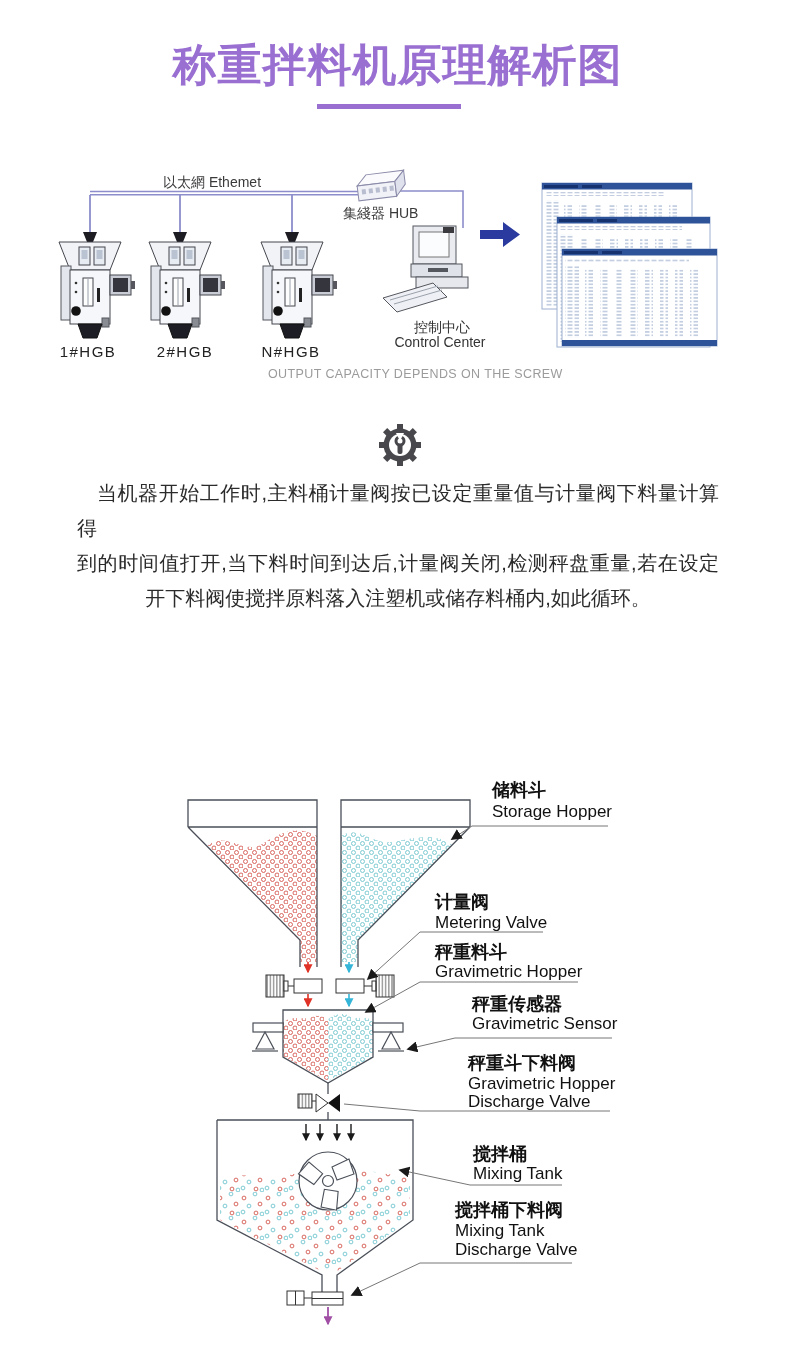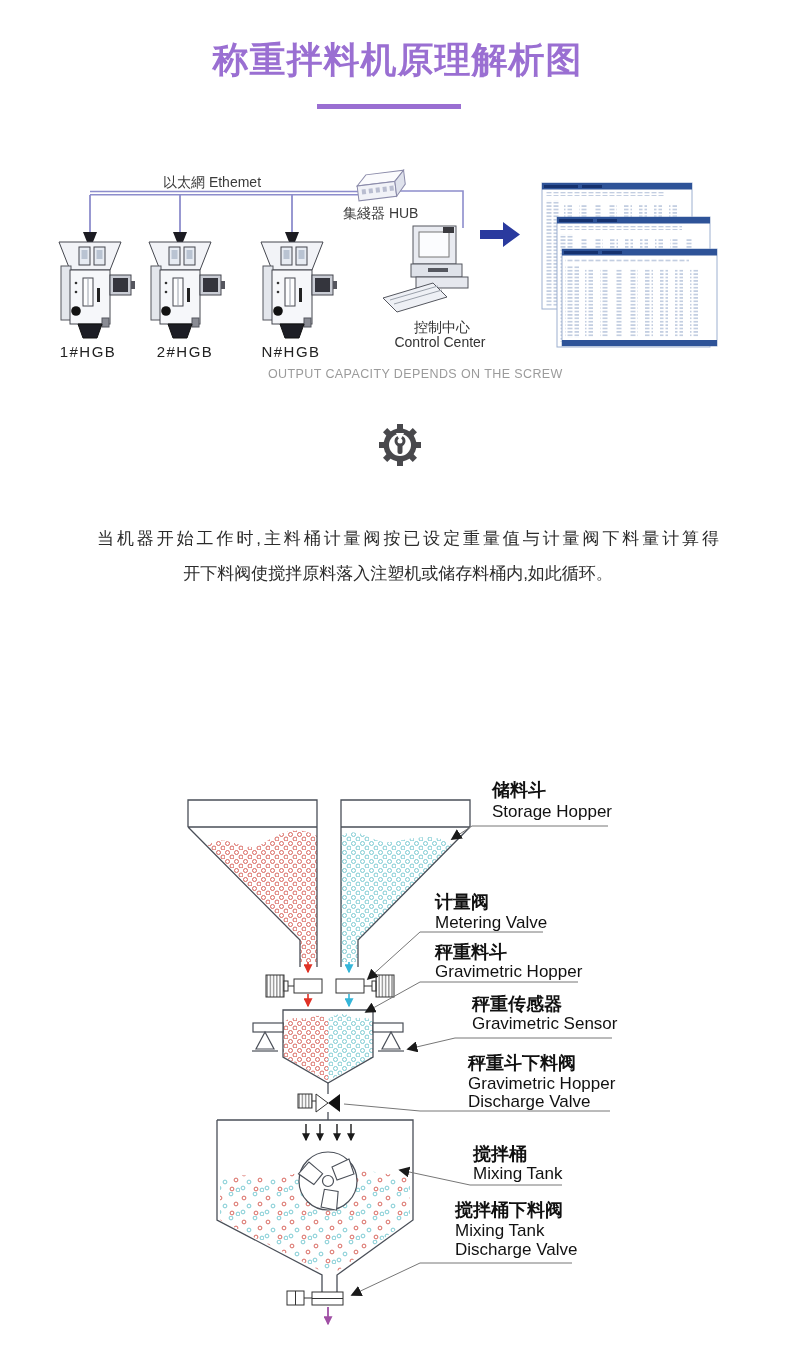--- a/index.html
+++ b/index.html
@@ -1,24 +1,24 @@
 <!DOCTYPE html>
 <html><head>
 <meta charset="utf-8">
 <style>
   html,body{margin:0;padding:0;background:#fff;}
   .page{position:relative;width:795px;height:1368px;background:#fff;overflow:hidden;
         font-family:"Liberation Sans",sans-serif;}
   .title{position:absolute;left:0;top:36px;width:100%;text-align:center;
-         font-size:36px;font-weight:bold;color:#9a6fd2;letter-spacing:1px;}
+         font-size:44px;font-weight:bold;color:#9a6fd2;letter-spacing:1px;}
   .title-underline{position:absolute;left:317px;top:104px;width:144px;height:5px;background:#9a6fd2;}
   .net-svg{position:absolute;left:0;top:150px;}
   .gear-svg{position:absolute;left:378px;top:421px;}
-  .desc{position:absolute;left:77px;top:521px;width:642px;color:#2b2b2b;
-        font-size:17px;line-height:35px;}
+  .desc{position:absolute;left:77px;top:476px;width:642px;color:#2b2b2b;
+        font-size:20px;line-height:35px;}
   .dline{text-align:justify;text-align-last:justify;}
   .dline.first{text-indent:20px;}
   .dline.last{text-align:right;text-align-last:center;}
   .schem-svg{position:absolute;left:0;top:760px;}
   svg text{font-family:"Liberation Sans",sans-serif;}
   .cnl{font-size:18px;font-weight:700;fill:#111;}
   .enl{font-size:17px;fill:#111;}
   .net-s{font-size:14px;fill:#3a3a3a;}
   .net-m{font-size:15px;fill:#222;letter-spacing:1.5px;}
   .net-cap{font-size:12.5px;fill:#9b9b9b;letter-spacing:0.4px;}
@@ -175,20 +175,21 @@
       <circle cx="22" cy="24" r="16.5"></circle>
       <circle cx="22" cy="24" r="11" fill="#fff"></circle>
       <circle cx="22" cy="20" r="4" fill="none" stroke="#48484c" stroke-width="3"></circle>
       <polygon points="18,12 26,12 22,20" fill="#fff"></polygon>
       <rect x="19.5" y="23" width="5" height="10" rx="2"></rect>
     </g>
   </svg>
 
   <div class="desc">
     <div class="dline first">当机器开始工作时,主料桶计量阀按已设定重量值与计量阀下料量计算得</div>
+    <div class="dline">到的时间值打开,当下料时间到达后,计量阀关闭,检测秤盘重量,若在设定</div>
     <div class="dline last">开下料阀使搅拌原料落入注塑机或储存料桶内,如此循环。</div>
   </div>
 
   <svg class="schem-svg" width="795" height="590" viewBox="0 0 795 590">
     <defs>
       <pattern id="pRed" width="9" height="9" patternUnits="userSpaceOnUse">
         <circle cx="2.5" cy="2.5" r="2" fill="none" stroke="#d4574e" stroke-width="0.9"></circle>
         <circle cx="7" cy="7" r="2" fill="none" stroke="#d4574e" stroke-width="0.9"></circle>
       </pattern>
       <pattern id="pCyan" width="9" height="9" patternUnits="userSpaceOnUse">

